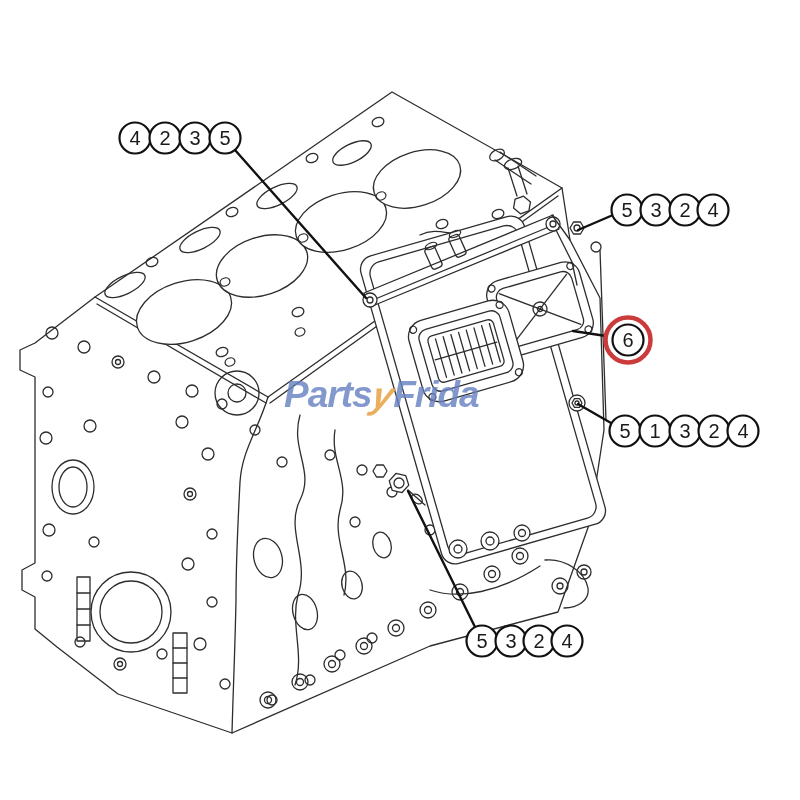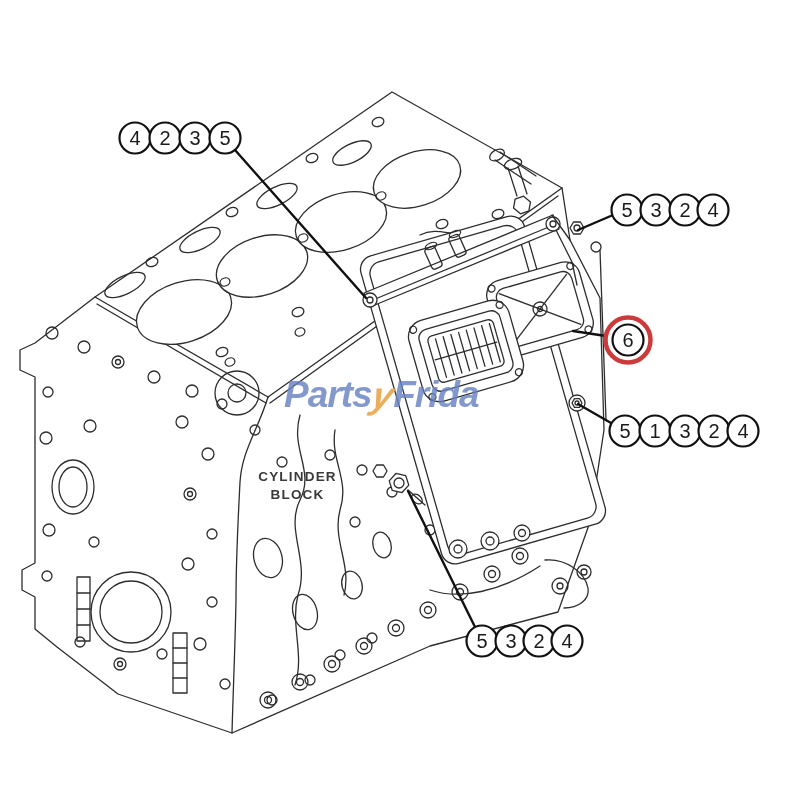--- a/index.html
+++ b/index.html
@@ -337,21 +337,17 @@
         <circle cx="539" cy="641" r="15.5"></circle>
         <text class="co" x="539" y="648" stroke="none">2</text>
       </g>
       <g>
         <circle cx="567" cy="641" r="15.5"></circle>
         <text class="co" x="567" y="648" stroke="none">4</text>
       </g>
     </g>
   </svg>
 
-  <div class="part-label">
-    <div>CYLINDER</div>
-    <div>BLOCK</div>
-  </div>
 
   <div class="watermark">
     <span>Parts</span><span class="wm-y">y</span><span>Frida</span>
   </div>
 </div>
 
 </body></html>

